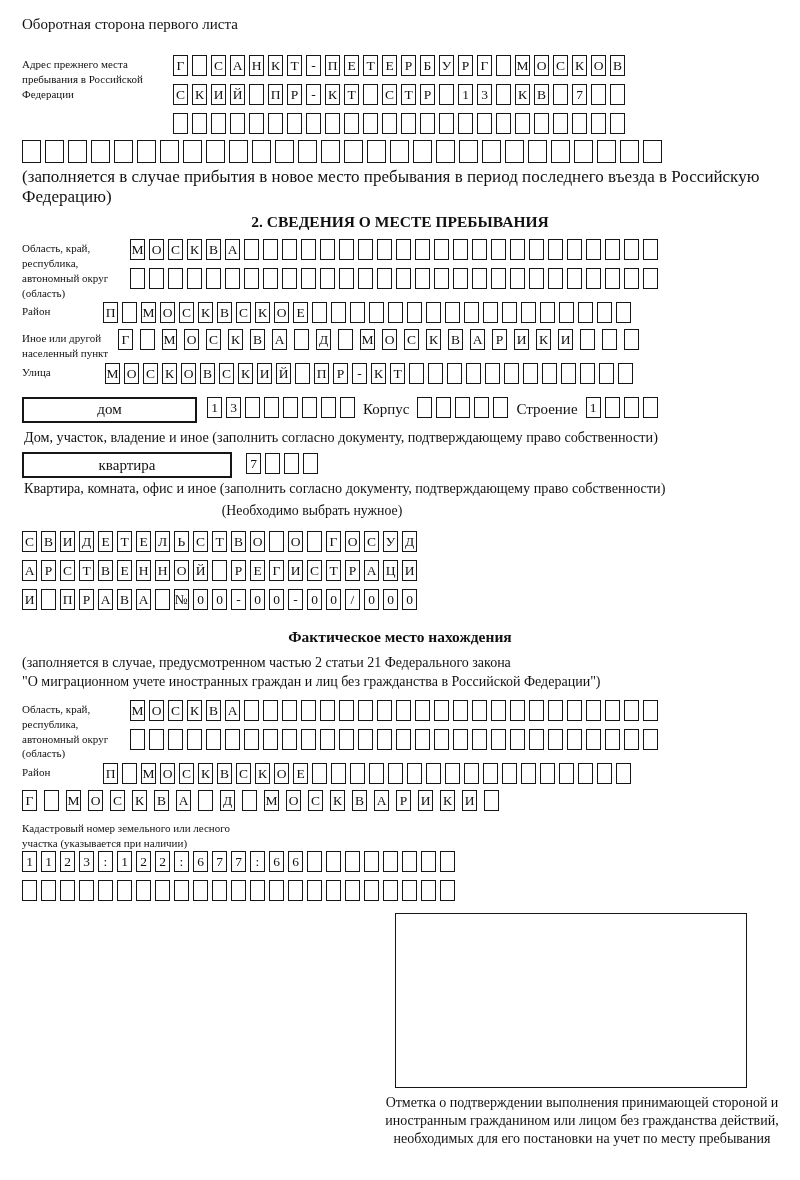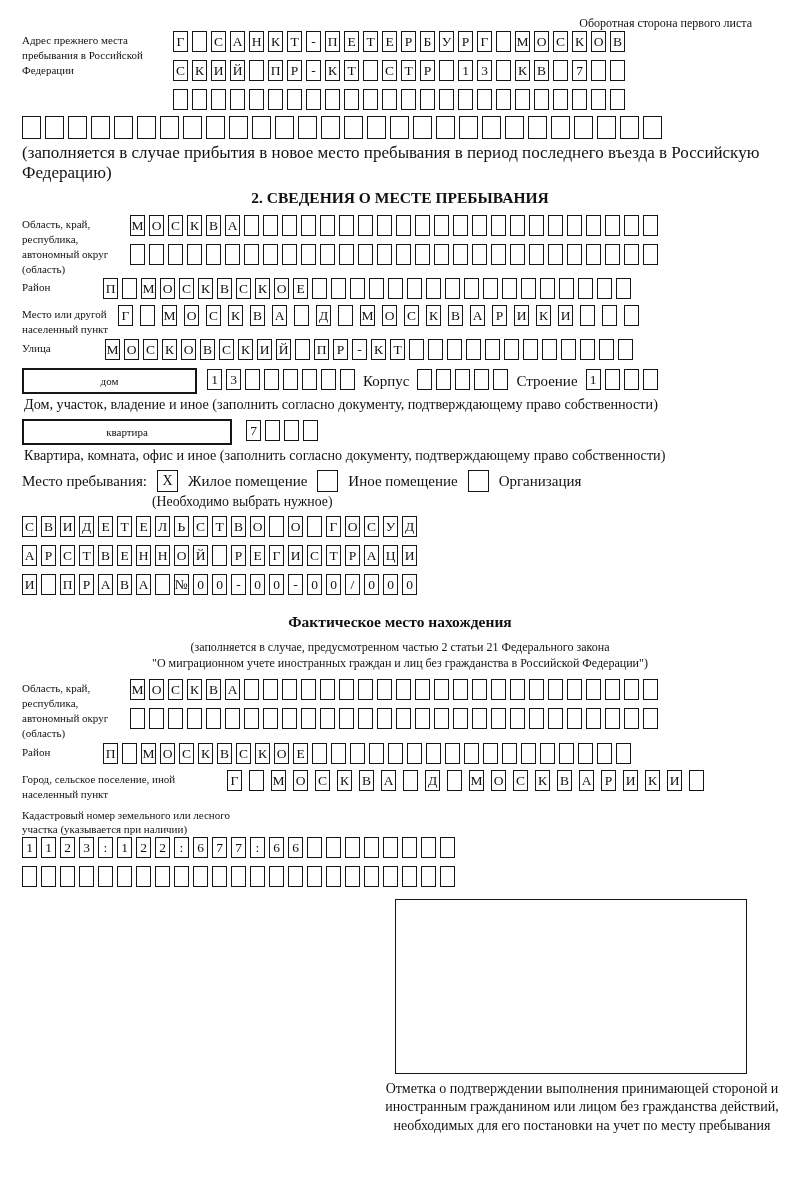--- a/index.html
+++ b/index.html
@@ -1,52 +1,52 @@
 <!DOCTYPE html>
 <html><head>
 <meta charset="utf-8">
 <style>
   * { margin:0; padding:0; box-sizing:border-box; }
   html,body { width:800px; background:#ffffff; color:#111; font-family:"Liberation Serif","DejaVu Serif",serif; }
   body { height:1180px; overflow:hidden; }
   .page { padding:16px 22px 0 22px; }
 
-  .header-note { text-align:right; padding-right:26px; font-size:12px; }
+  .header-note { padding-right:26px; font-size:15px; margin-bottom:22px; }
 
   .frow { display:flex; align-items:flex-start; margin-bottom:2px; }
   .flabel { font-size:11px; line-height:1.35; padding-top:2px; flex:0 0 auto; }
   .rowscol { display:flex; flex-direction:column; gap:4px; }
 
   .cells { display:flex; gap:4px; margin-bottom:4px; }
   .cells.sp { gap:7px; }
   .cell { flex:0 0 15px; width:15px; height:21px; border:1.9px solid #161616;
           font-size:13.5px; line-height:20px; text-align:center; font-weight:400; }
   .cells.lg .cell { flex-basis:19px; width:19px; height:23px; line-height:22px; }
 
   .lw151 { width:151px; } .lw108 { width:108px; } .lw81 { width:81px; }
   .lw96  { width:96px;  } .lw83  { width:83px;  } .lw258 { width:258px; }
   .lw205 { width:205px; } .lw210 { width:210px; }
 
   .caption { font-size:17px; margin:1px 0 6px 0; }
   .sec-title { font-size:15.5px; font-weight:bold; text-align:center; margin:6px 0 8px 0; }
 
   .inline-row { display:flex; align-items:center; margin:4px 0 2px 0; }
-  .named-rect { border:2px solid #161616; height:26px; font-size:11px;
+  .named-rect { border:2px solid #161616; height:26px; font-size:15px;
                 display:flex; align-items:center; justify-content:center; }
   .rect-dom { width:175px; margin-right:10px; }
   .rect-kv  { width:210px; margin-right:14px; }
-  .mini-label { font-size:15px; margin:0 8px; white-space:nowrap; }
+  .mini-label { font-size:15px; margin:9px 8px; white-space:nowrap; }
   .sub-caption { font-size:14.2px; margin:2px 0 6px 2px; text-align:left; }
 
   .stay-row { display:flex; align-items:center; gap:10px; margin:6px 0 2px 0; font-size:15px; }
   .cbox { width:21px; height:22px; border:1.9px solid #161616; display:inline-flex;
           align-items:center; justify-content:center; font-size:14px; }
-  .stay-note { font-size:13.8px; margin-left:130px; width:320px; text-align:left; margin-bottom:6px; }
-
-  .fact-caption { font-size:12px; text-align:center; line-height:1.35; }
+  .stay-note { font-size:13.8px; margin-left:130px; width:320px; text-align:center; margin-bottom:12px; }
+
+  .fact-caption { font-size:14px; text-align:left; line-height:1.35; }
 
   .stamp-rect { width:352px; height:175px; border:1.6px solid #161616; margin:8px 0 6px 373px; }
   .stamp-caption { width:400px; margin-left:360px; font-size:14px; text-align:center; line-height:1.3; }
 </style>
 </head>
 <body>
 
 <div class="page">
 
   <div class="header-note">Оборотная сторона первого листа</div>
@@ -262,21 +262,21 @@
         <span class="cell"></span>
         <span class="cell"></span>
         <span class="cell"></span>
         <span class="cell"></span>
         <span class="cell"></span>
         <span class="cell"></span>
       </div>
   </div>
 
   <div class="frow">
-    <div class="flabel lw96">Место или другой населенный пункт</div>
+    <div class="flabel lw96">Иное или другой населенный пункт</div>
     <div class="cells sp">
         <span class="cell">Г</span>
         <span class="cell"></span>
         <span class="cell">М</span>
         <span class="cell">О</span>
         <span class="cell">С</span>
         <span class="cell">К</span>
         <span class="cell">В</span>
         <span class="cell">А</span>
         <span class="cell"></span>
@@ -366,29 +366,20 @@
     <div class="named-rect rect-kv">квартира</div>
     <div class="cells">
         <span class="cell">7</span>
         <span class="cell"></span>
         <span class="cell"></span>
         <span class="cell"></span>
       </div>
   </div>
   <div class="sub-caption">Квартира, комната, офис и иное (заполнить согласно документу, подтверждающему право собственности)</div>
 
-  <div class="stay-row">
-    <span>Место пребывания:</span>
-    <span class="cbox">X</span>
-    <span>Жилое помещение</span>
-    <span class="cbox"></span>
-    <span>Иное помещение</span>
-    <span class="cbox"></span>
-    <span>Организация</span>
-  </div>
   <div class="stay-note">(Необходимо выбрать нужное)</div>
 
   <div class="frow">
     <div class="rowscol">
       <div class="cells">
           <span class="cell">С</span>
           <span class="cell">В</span>
           <span class="cell">И</span>
           <span class="cell">Д</span>
           <span class="cell">Е</span>
@@ -556,21 +547,20 @@
         <span class="cell"></span>
         <span class="cell"></span>
         <span class="cell"></span>
         <span class="cell"></span>
         <span class="cell"></span>
         <span class="cell"></span>
       </div>
   </div>
 
   <div class="frow">
-    <div class="flabel lw205">Город, сельское поселение, иной населенный пункт</div>
     <div class="cells sp">
         <span class="cell">Г</span>
         <span class="cell"></span>
         <span class="cell">М</span>
         <span class="cell">О</span>
         <span class="cell">С</span>
         <span class="cell">К</span>
         <span class="cell">В</span>
         <span class="cell">А</span>
         <span class="cell"></span>

